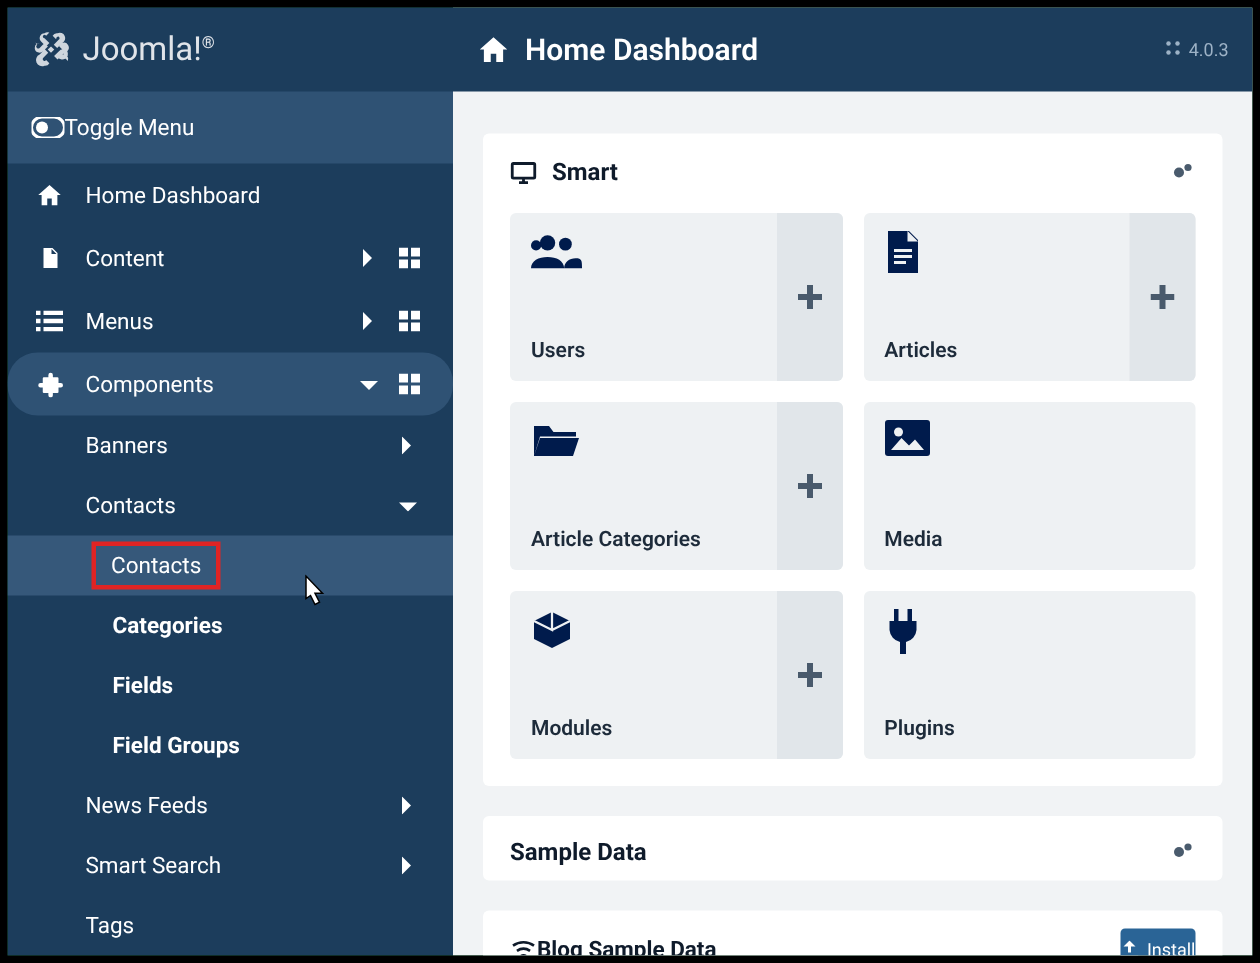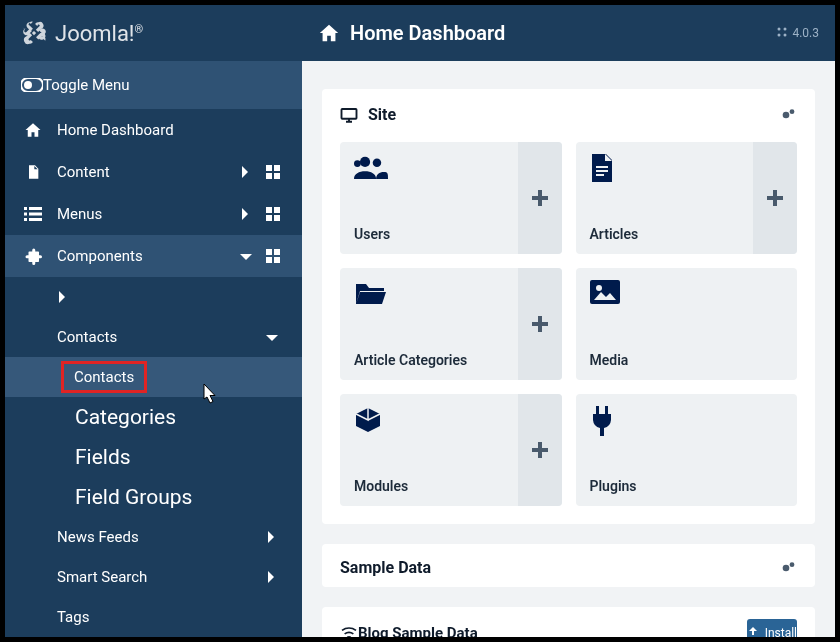--- a/index.html
+++ b/index.html
@@ -9,27 +9,27 @@
 .sidebar{width:297px;background:#1c3d5c;display:flex;flex-direction:column;color:#fff;flex-shrink:0;}
 .brand{height:56px;display:flex;align-items:center;padding:0 16px;background:#1c3d5c;}
 .brand-text{font-size:22px;color:#e0e4e9;font-weight:400;margin-left:8px;}
 .brand sup{font-size:11px;vertical-align:super;}
 .toggle-row{background:#2f5274;height:48px;display:flex;align-items:center;padding:0 16px;font-size:15px;color:#fff;}
 .nav-item{height:42px;display:flex;align-items:center;padding:0 16px;font-size:15px;color:#fff;cursor:pointer;}
 .nav-item .nav-icon{width:24px;display:inline-flex;justify-content:center;margin-right:12px;}
 .nav-item .label{flex:1;}
 .nav-item .chev{width:20px;text-align:center;color:#fff;margin-right:6px;}
 .nav-item .grid{width:20px;text-align:center;}
-.nav-item.active{background:#2f5274;}
+.nav-item.active{background:#2f5274;border-radius:20px;}
 .sub-item{height:40px;display:flex;align-items:center;padding:0 16px 0 52px;font-size:15px;color:#fff;cursor:pointer;}
 .sub-item .label{flex:1;}
 .sub-item .chev{width:20px;text-align:center;}
 .sub-item.highlight{background:#36587a;position:relative;}
 .sub-item .boxed{border:3px solid #e02424;padding:4px 10px;display:inline-block;}
-.sub-sub-item{height:40px;display:flex;align-items:center;padding:0 16px 0 70px;font-size:21px;color:#fff;cursor:pointer;}
+.sub-sub-item{height:40px;display:flex;align-items:center;padding:0 16px 0 70px;font-size:15px;color:#fff;cursor:pointer;font-weight:bold;}
 .cursor-img{position:absolute;left:196px;top:378px;pointer-events:none;}
 
 .main{flex:1;display:flex;flex-direction:column;background:#f1f3f5;}
 .topbar{height:56px;background:#1c3d5c;display:flex;align-items:center;padding:0 16px;color:#fff;}
 .topbar-title{font-size:20px;font-weight:600;margin-left:10px;flex:1;}
 .version{font-size:12px;color:#9db2c6;display:flex;gap:4px;}
 .content{flex:1;padding:28px 20px 0 20px;overflow:hidden;}
 .panel{background:#fff;border-radius:4px;padding:16px 18px 18px;margin-bottom:20px;}
 .panel-header{display:flex;align-items:center;margin-bottom:18px;}
 .panel-title{font-weight:700;font-size:16px;color:#0f1b2b;margin-left:10px;flex:1;}
@@ -144,20 +144,21 @@
           <svg width="14" height="14" viewBox="0 0 14 14" fill="#fff">
             <rect width="6" height="6"></rect>
             <rect x="8" width="6" height="6"></rect>
             <rect y="8" width="6" height="6"></rect>
             <rect x="8" y="8" width="6" height="6"></rect>
           </svg>
         </span>
     </div>
 
     <div class="sub-item">
+      <span class="label">Banners</span>
       <span class="chev">
           <svg width="8" height="12" viewBox="0 0 8 12" fill="#fff">
             <path d="M2 0l6 6-6 6z"></path>
           </svg>
         </span>
     </div>
 
     <div class="sub-item">
       <span class="label">Contacts</span>
       <span class="chev">
@@ -226,21 +227,21 @@
 
     <div class="content">
       <div class="panel">
         <div class="panel-header">
           <span>
               <svg width="18" height="16" viewBox="0 0 24 20" fill="none" stroke="#0f1b2b" stroke-width="2.5">
                 <rect x="2" y="2" width="20" height="13" rx="1"></rect>
                 <path d="M8 19h8M12 15v4"></path>
               </svg>
             </span>
-          <span class="panel-title">Site</span>
+          <span class="panel-title">Smart</span>
           <span class="gear">
               <svg width="18" height="16" viewBox="0 0 24 24" fill="#4a5b6d">
                 <circle cx="9" cy="12" r="5"></circle>
                 <circle cx="18" cy="7" r="3.6"></circle>
               </svg>
             </span>
         </div>
         <div class="cards">
           <div class="card">
             <div class="card-body">

